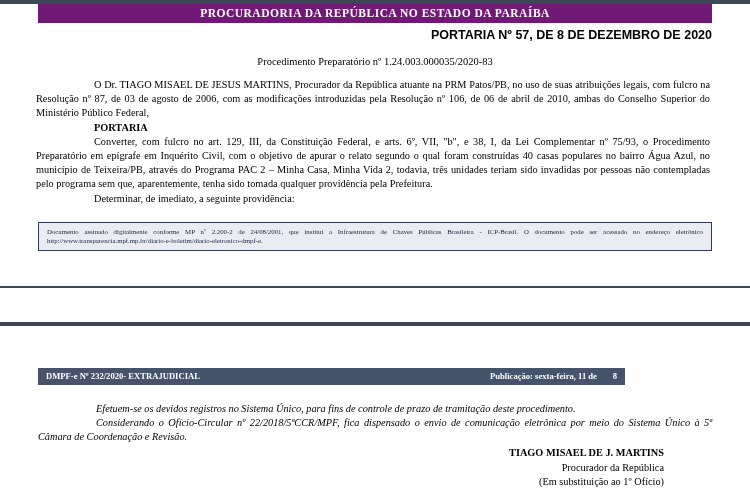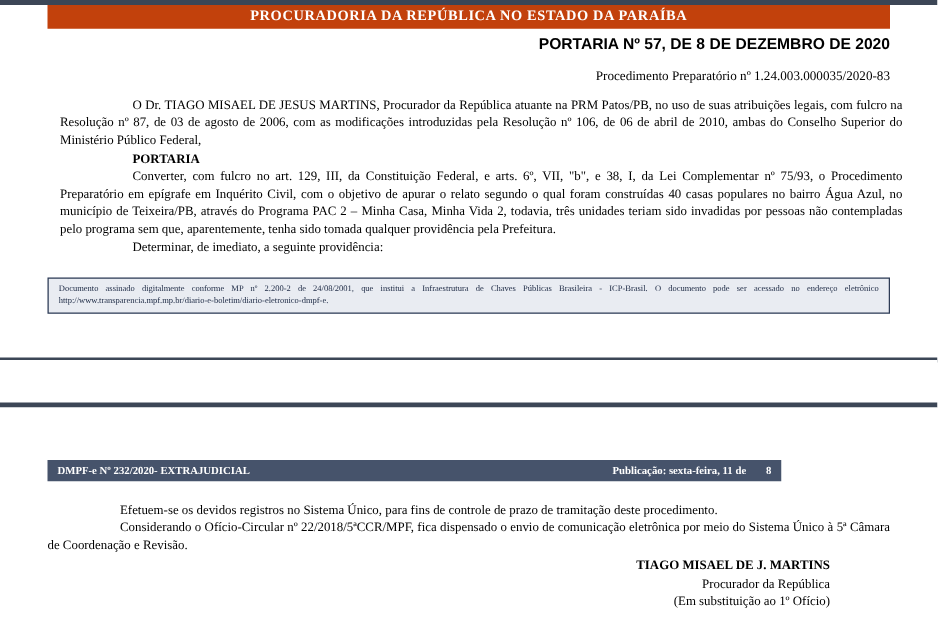--- a/index.html
+++ b/index.html
@@ -31,21 +31,21 @@
     background: #3c4656;
   }
 
   
   .header-bar {
     position: absolute;
     left: 38px;
     top: 4px;
     width: 674px;
     height: 19px;
-    background: #c2410c;
+    background: #701a75;
     color: #ffffff;
     text-align: center;
     font-size: 11.5px;
     font-weight: bold;
     letter-spacing: 0.5px;
     line-height: 19px;
     font-family: "Liberation Serif", serif;
   }
 
   
@@ -59,29 +59,29 @@
     font-weight: bold;
     font-family: Liberation Sans, sans-serif;
   }
 
   
   .proc-line {
     position: absolute;
     left: 38px;
     top: 56px;
     width: 674px;
-    text-align: right;
+    text-align: center;
     font-size: 10.5px;
     font-family: "Liberation Serif", serif;
   }
 
   
   .body-text {
     position: absolute;
-    left: 48px;
+    left: 36px;
     top: 78px;
     width: 674px;
     font-size: 10.3px;
     line-height: 14.2px;
     text-align: justify;
     font-family: "Liberation Serif", serif;
   }
   .body-text p {
     margin: 0 0 0 0;
     text-indent: 58px;
@@ -174,20 +174,21 @@
     top: 402px;
     width: 674px;
     font-size: 10.3px;
     line-height: 14.2px;
     text-align: justify;
     font-family: "Liberation Serif", serif;
   }
   .body2 p {
     margin: 0;
     text-indent: 58px;
+    font-style: italic;
   }
 
   
   .sign-block {
     position: absolute;
     left: 38px;
     top: 446px;
     width: 674px;
     text-align: right;
     padding-right: 48px;

